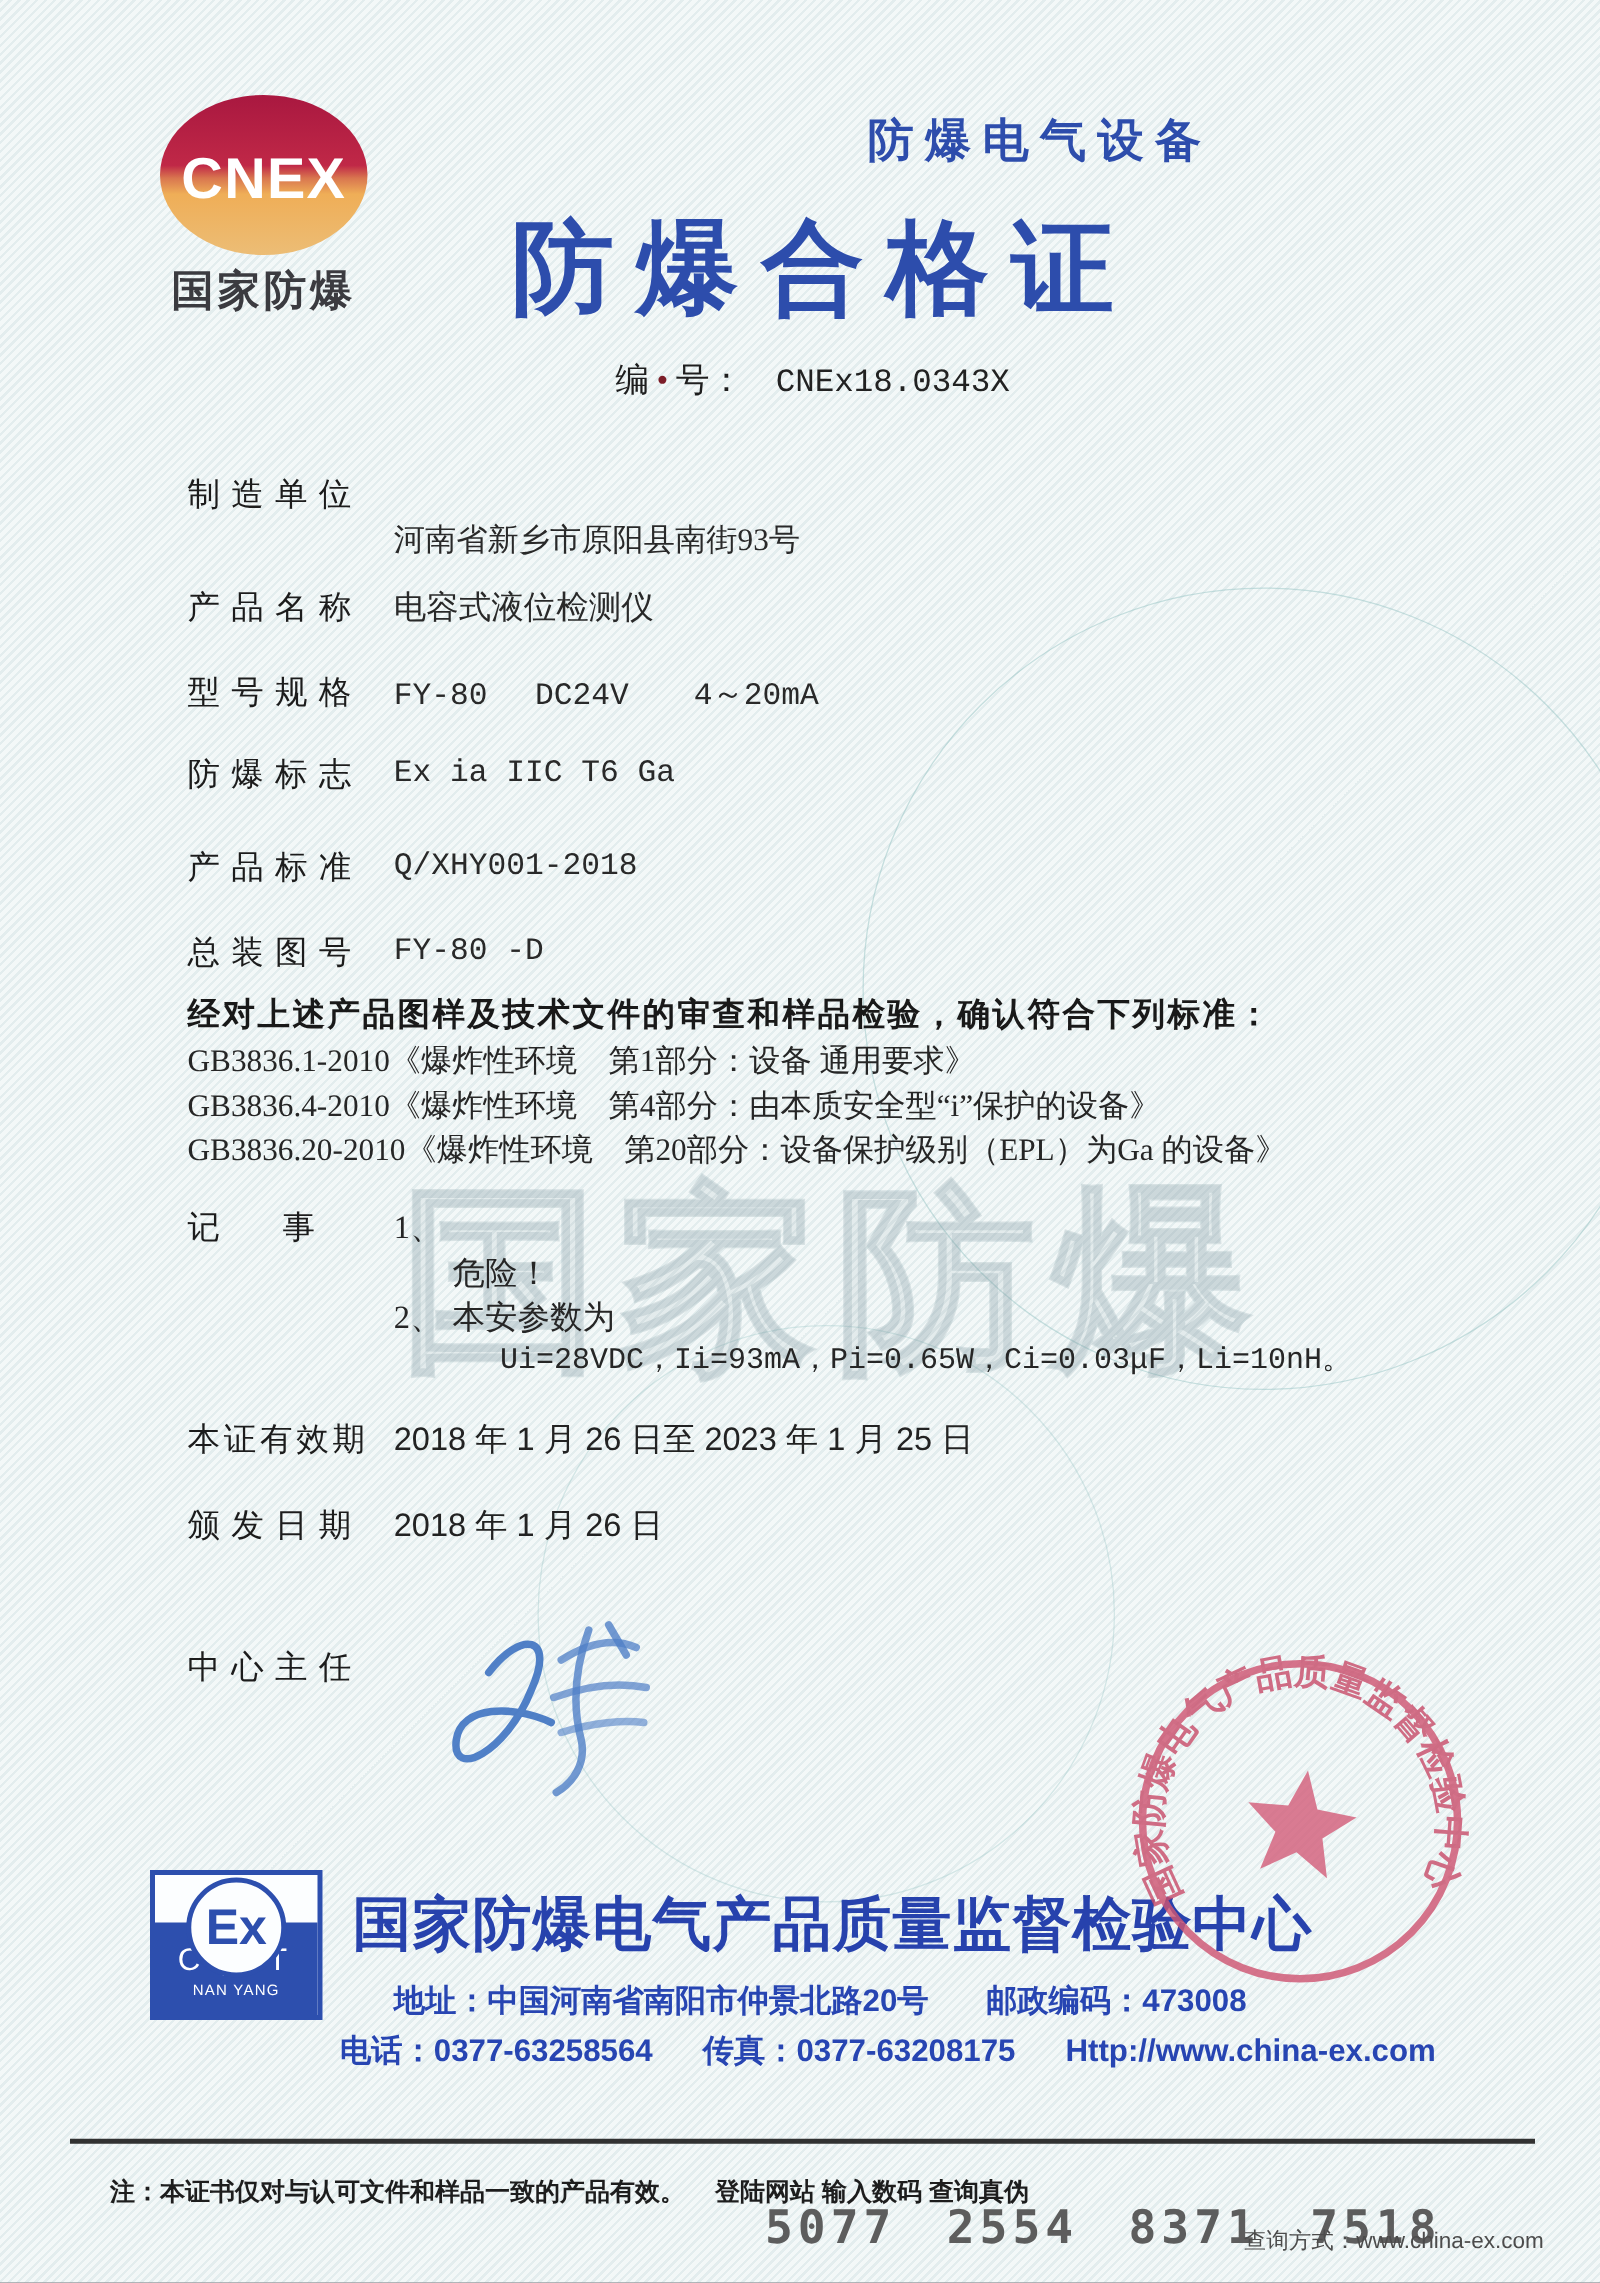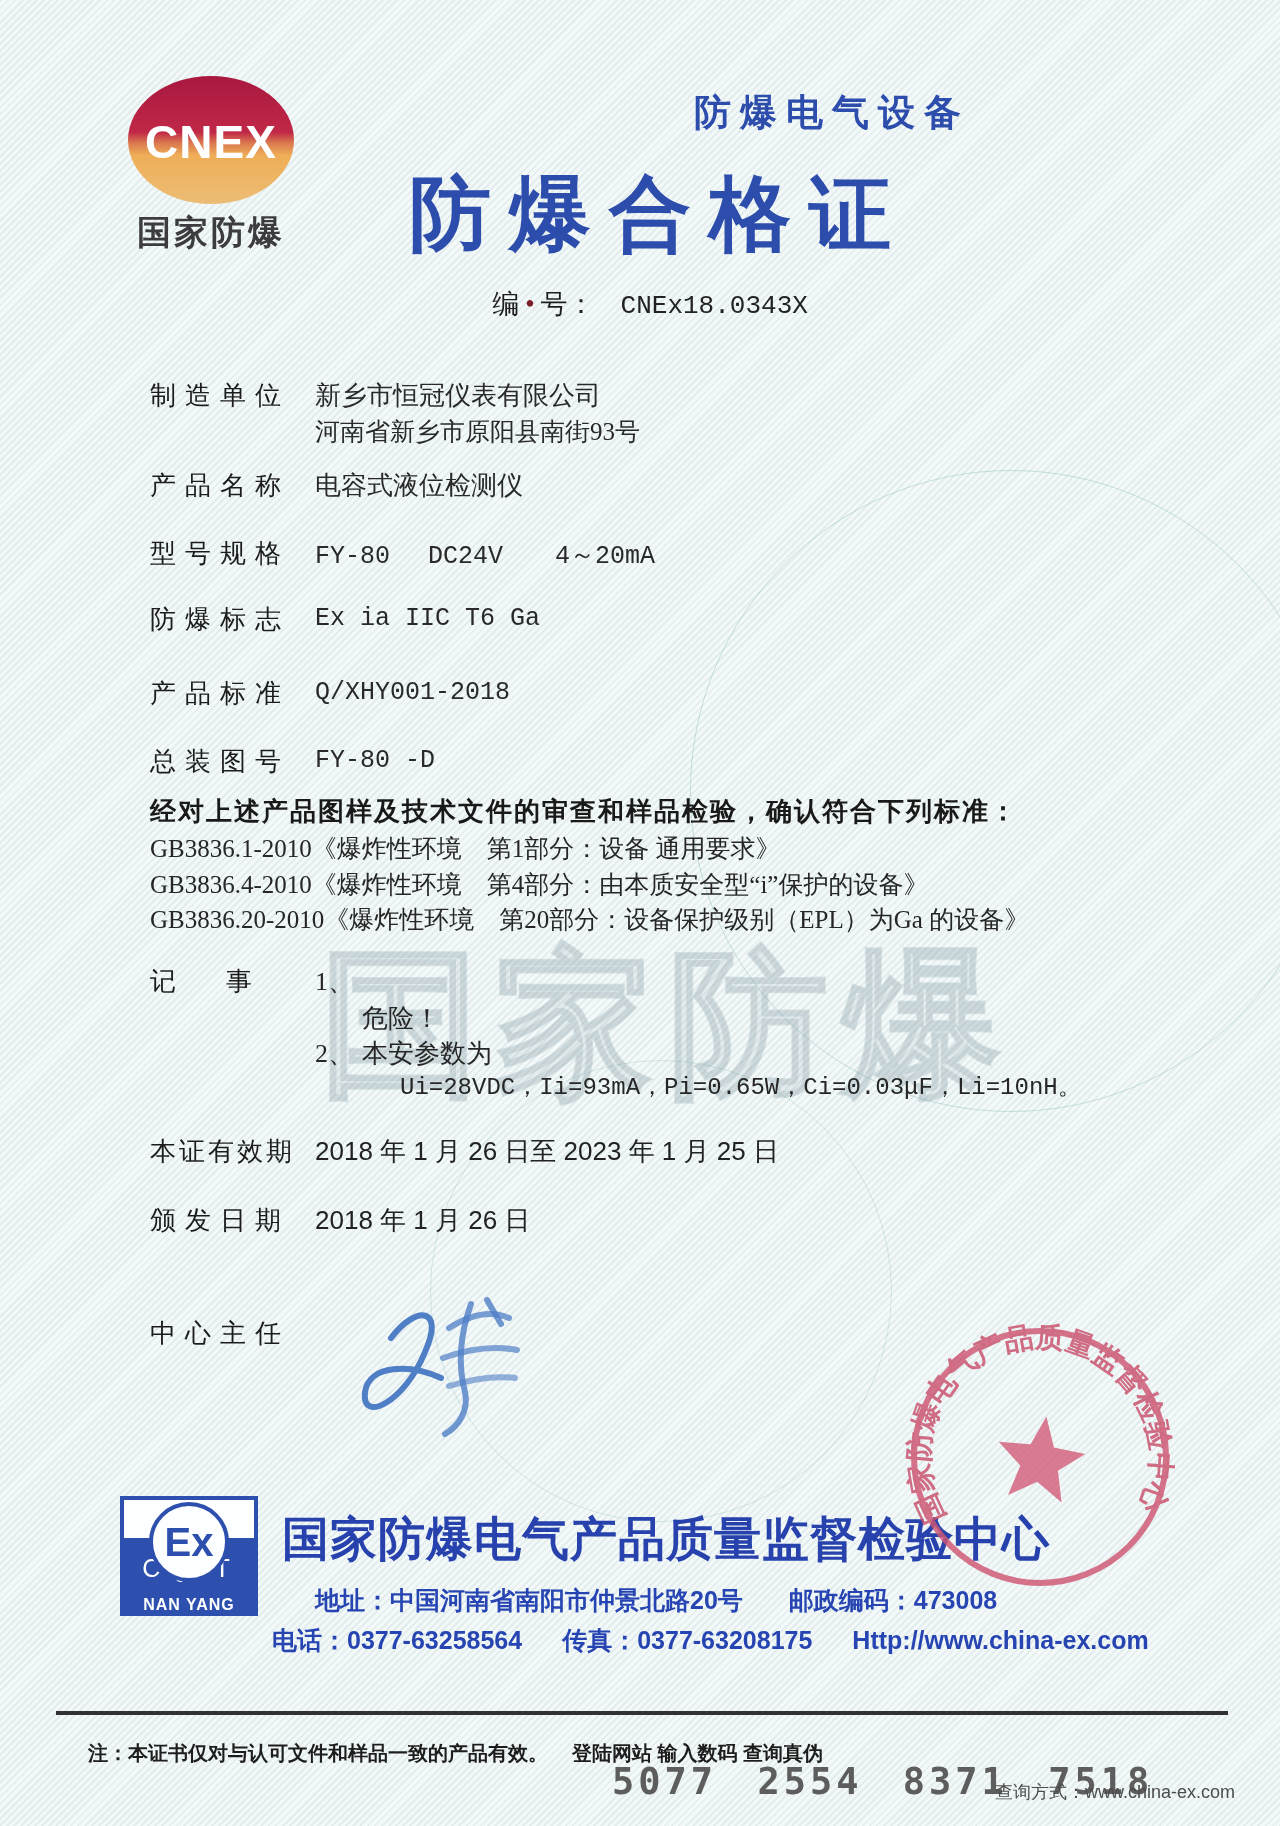--- a/index.html
+++ b/index.html
@@ -33,21 +33,21 @@
   .ntext{position:absolute;left:362px;font-size:26px;color:#262626;white-space:nowrap;}
   .dates{font-family:"Liberation Sans",sans-serif;font-size:26px;color:#222;}
   
   .org-name{left:282px;top:1508px;font-family:"Liberation Serif",serif;font-weight:bold;font-size:47px;letter-spacing:1px;color:#2742ad;z-index:2;}
   .org-line{font-family:"Liberation Sans",sans-serif;font-weight:bold;font-size:25px;color:#2745b2;z-index:2;}
   .cqst{left:120px;top:1496px;width:138px;height:120px;border:4px solid #2d4fae;background:#fcfeff;box-sizing:border-box;}
   .cqst-circle{position:absolute;left:50%;top:2px;transform:translateX(-50%);width:80px;height:80px;border:4px solid #2d4fae;border-radius:50%;background:#fcfeff;box-sizing:border-box;z-index:2;
     display:flex;align-items:center;justify-content:center;font-family:"Liberation Sans",sans-serif;font-weight:bold;font-size:40px;color:#2d4fae;}
   .cqst-bottom{position:absolute;left:0;bottom:0;width:100%;height:74px;background:#2d4fae;color:#fff;text-align:center;font-family:"Liberation Sans",sans-serif;}
   .cqst-l1{font-size:25px;letter-spacing:6px;margin-top:16px;}
-  .cqst-l2{font-size:16px;letter-spacing:1px;font-weight:bold;margin-top:13px;}
+  .cqst-l2{font-size:12px;letter-spacing:1px;font-weight:normal;margin-top:2px;}
   
   .rule{left:56px;top:1711px;width:1172px;height:4px;background:#323232;}
   .fnote{left:88px;top:1740px;font-family:"Liberation Sans",sans-serif;font-weight:bold;font-size:20px;color:#1d1d1d;}
   .fhint{margin-left:24px;}
   .fcode{left:612px;top:1760px;font-family:"DejaVu Sans Mono",monospace;font-weight:bold;font-size:37px;color:#5d5d5d;letter-spacing:4px;word-spacing:14px;}
   .fquery{left:995px;top:1780px;font-family:"Liberation Sans",sans-serif;font-size:18px;color:#4c4c4c;}
   
   .wm-text{left:320px;top:918px;font-family:"Liberation Sans",sans-serif;font-weight:bold;font-size:160px;letter-spacing:14px;color:rgba(135,158,165,0.14);-webkit-text-stroke:2px rgba(125,150,158,0.22);z-index:0;}
   .wm-circle{border-radius:50%;z-index:0;}
   .z1{z-index:1;} .z2{z-index:2;} .z3{z-index:3;}
@@ -66,21 +66,20 @@
   </div>
   <div class="abs cnex-cap z1">国家防爆</div>
 
   <div class="abs doc-sub z1">防爆电气设备</div>
   <div class="abs doc-title z1">防爆合格证</div>
   <div class="abs cert-line z1">
     <span>编</span><span class="cert-dot">•</span><span>号：</span><span class="cert-no">CNEx18.0343X</span>
   </div>
 
   <div class="flabel z1" style="top:378px;">制造单位</div>
-  <div class="fval z1" style="top:378px;">新乡市恒冠仪表有限公司</div>
   <div class="fval z1" style="top:415px;font-size:25px;">河南省新乡市原阳县南街93号</div>
 
   <div class="flabel z1" style="top:468px;">产品名称</div>
   <div class="fval z1" style="top:468px;">电容式液位检测仪</div>
 
   <div class="flabel z1" style="top:536px;">型号规格</div>
   <div class="fval z1 mono" style="top:538px;">
     <span>FY-80</span><span style="margin-left:38px;">DC24V</span><span style="margin-left:52px;">4～20mA</span>
   </div>
 

